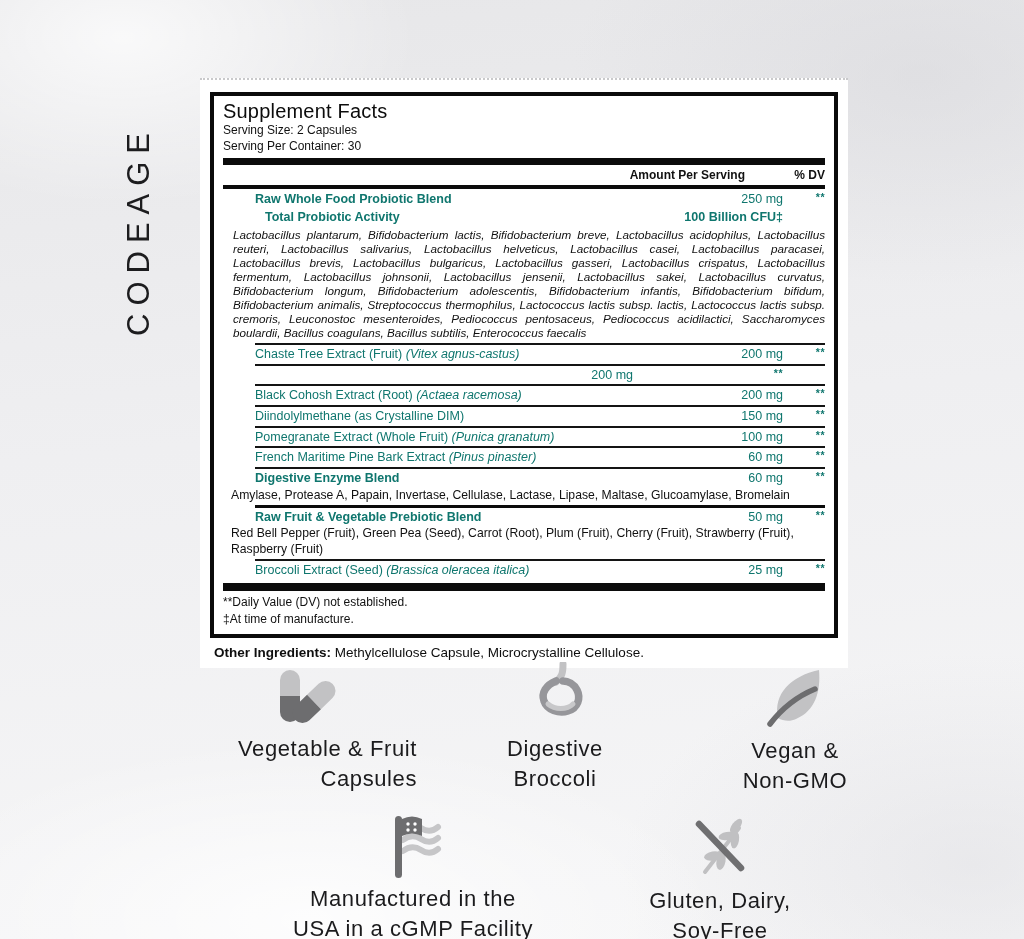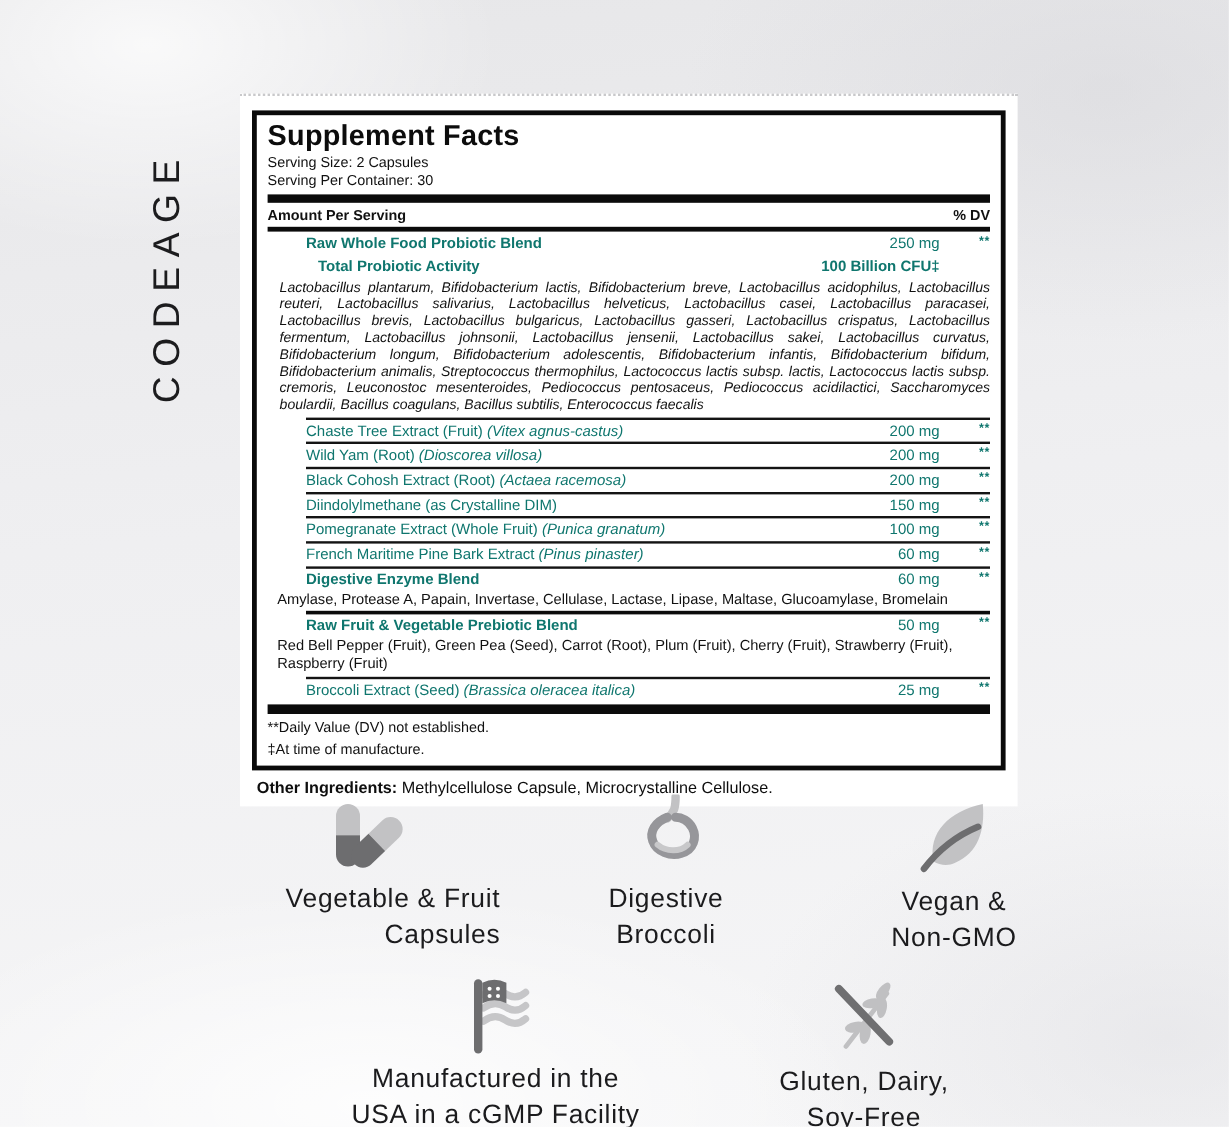--- a/index.html
+++ b/index.html
@@ -22,27 +22,27 @@
   
   .sheet{
     position:absolute;left:200px;top:78px;width:648px;min-height:560px;
     background:#fff;border-top:2px dotted #c9c9cb;box-sizing:border-box;
     padding:12px 10px 8px;
   }
   .panel{
     border:4px solid #0a0a0a;background:#fff;box-sizing:border-box;
     padding:4px 9px 6px;
   }
-  .ftitle{font-size:24px;font-weight:700;letter-spacing:.2px;color:#0c0c0c;line-height:1.15;}
+  .ftitle{font-size:20px;font-weight:400;letter-spacing:.2px;color:#0c0c0c;line-height:1.15;}
   .serving{font-size:12px;color:#111;line-height:1.32;}
   .bar-thick{height:7px;background:#0b0b0b;margin:3px 0 2px;}
   .bar-med{height:4px;background:#0b0b0b;margin:2px 0 1px;}
   .bar-xl{height:8px;background:#0b0b0b;margin:3px 0 2px;}
   .headrow{display:grid;grid-template-columns:1fr 50px;font-size:12px;font-weight:600;color:#111;padding:1px 0;}
-  .headrow .hamt{padding-right:30px;}
+  .headrow .hamt{text-align:right;padding-right:30px;}
   .headrow .hdv{text-align:right;}
   .frow{display:grid;grid-template-columns:1fr 150px 42px;font-size:12.5px;color:#0f766e;
         padding:2px 0 1px;line-height:1.25;align-items:start;margin-left:32px;}
   .sep-thin{border-top:2px solid #141414;}
   .sep-med{border-top:3px solid #0b0b0b;}
   .fname{padding-right:4px;}
   .fname.b{font-weight:700;}
   .fname.ind{padding-left:10px;}
   .famt{text-align:right;}
   .famt.b{font-weight:700;}
@@ -90,21 +90,20 @@
           <span class="famt b">100 Billion CFU‡</span>
           <span class="fdv"></span>
         </div>
         <div class="fpara">Lactobacillus plantarum, Bifidobacterium lactis, Bifidobacterium breve, Lactobacillus acidophilus, Lactobacillus reuteri, Lactobacillus salivarius, Lactobacillus helveticus, Lactobacillus casei, Lactobacillus paracasei, Lactobacillus brevis, Lactobacillus bulgaricus, Lactobacillus gasseri, Lactobacillus crispatus, Lactobacillus fermentum, Lactobacillus johnsonii, Lactobacillus jensenii, Lactobacillus sakei, Lactobacillus curvatus, Bifidobacterium longum, Bifidobacterium adolescentis, Bifidobacterium infantis, Bifidobacterium bifidum, Bifidobacterium animalis, Streptococcus thermophilus, Lactococcus lactis subsp. lactis, Lactococcus lactis subsp. cremoris, Leuconostoc mesenteroides, Pediococcus pentosaceus, Pediococcus acidilactici, Saccharomyces boulardii, Bacillus coagulans, Bacillus subtilis, Enterococcus faecalis</div>
         <div class="frow sep-thin">
           <span class="fname">Chaste Tree Extract (Fruit) <i>(Vitex agnus-castus)</i></span>
           <span class="famt">200 mg</span>
           <span class="fdv">**</span>
         </div>
         <div class="frow sep-thin">
-          <span class="fname">Wild Yam (Root) <i>(Dioscorea villosa)</i></span>
           <span class="famt">200 mg</span>
           <span class="fdv">**</span>
         </div>
         <div class="frow sep-thin">
           <span class="fname">Black Cohosh Extract (Root) <i>(Actaea racemosa)</i></span>
           <span class="famt">200 mg</span>
           <span class="fdv">**</span>
         </div>
         <div class="frow sep-thin">
           <span class="fname">Diindolylmethane (as Crystalline DIM)</span>

